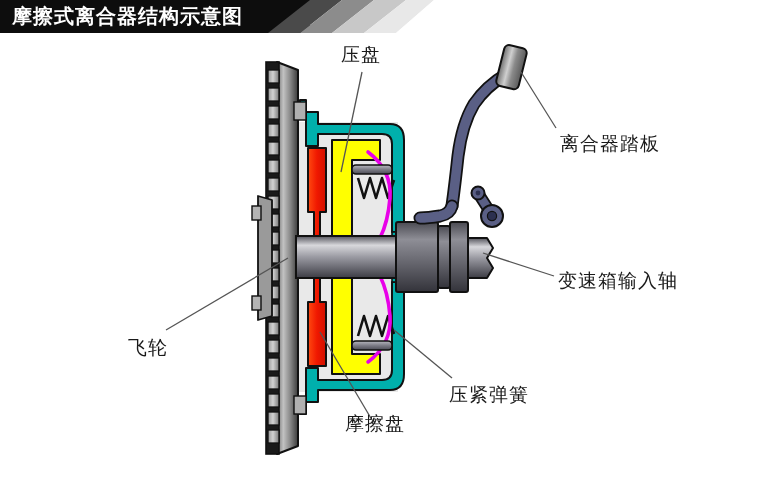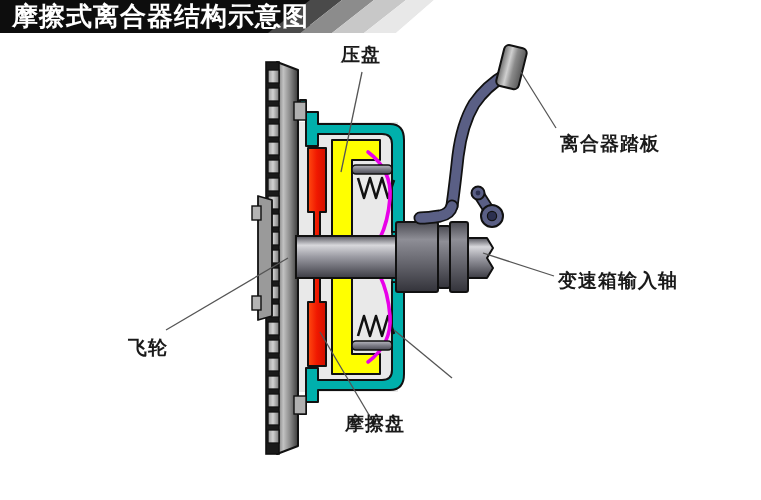--- a/index.html
+++ b/index.html
@@ -14,32 +14,32 @@
   #banner{
     position:absolute;left:0;top:0;width:761px;height:33px;
     background:#ffffff;
   }
   #banner-black{
     position:absolute;left:0;top:0;width:310px;height:33px;
     background:#0d0d0d;
   }
   #banner-title{
     position:absolute;left:12px;top:0;height:33px;line-height:33px;
-    color:#ffffff;font-size:26px;font-weight:bold;letter-spacing:1px;
+    color:#ffffff;font-size:20px;font-weight:bold;letter-spacing:1px;
     white-space:nowrap;
     font-family:"Liberation Sans","DejaVu Sans",sans-serif;
   }
   #banner-stripes{position:absolute;left:268px;top:0;width:180px;height:33px;}
 
   
   #diagram{position:absolute;left:0;top:0;width:761px;height:500px;}
 
   
   .label{
-    position:absolute;color:#1a1a1a;font-size:19px;font-weight:bold;
+    position:absolute;color:#1a1a1a;font-size:19px;font-weight:normal;
     white-space:nowrap;letter-spacing:1px;
     font-family:"Liberation Sans","DejaVu Sans",sans-serif;
   }
   #lbl-pressure-plate{left:341px;top:42px;}
   #lbl-clutch-pedal{left:560px;top:131px;}
   #lbl-input-shaft{left:558px;top:268px;}
   #lbl-pressure-spring{left:449px;top:382px;}
   #lbl-friction-disc{left:345px;top:411px;}
   #lbl-flywheel{left:128px;top:335px;}
 </style>
@@ -237,18 +237,19 @@
       <line x1="166" y1="330" x2="288" y2="258"></line>
     </g>
   </svg>
 
   <div class="label" id="lbl-pressure-plate">压盘</div>
 
   <div class="label" id="lbl-input-shaft">变速箱输入轴</div>
 
   <div class="label" id="lbl-clutch-pedal">离合器踏板</div>
 
+  <div class="label" id="lbl-pressure-spring">压紧弹簧</div>
 
   <div class="label" id="lbl-friction-disc">摩擦盘</div>
 
   <div class="label" id="lbl-flywheel">飞轮</div>
 
 </div>
 
 </body></html>

